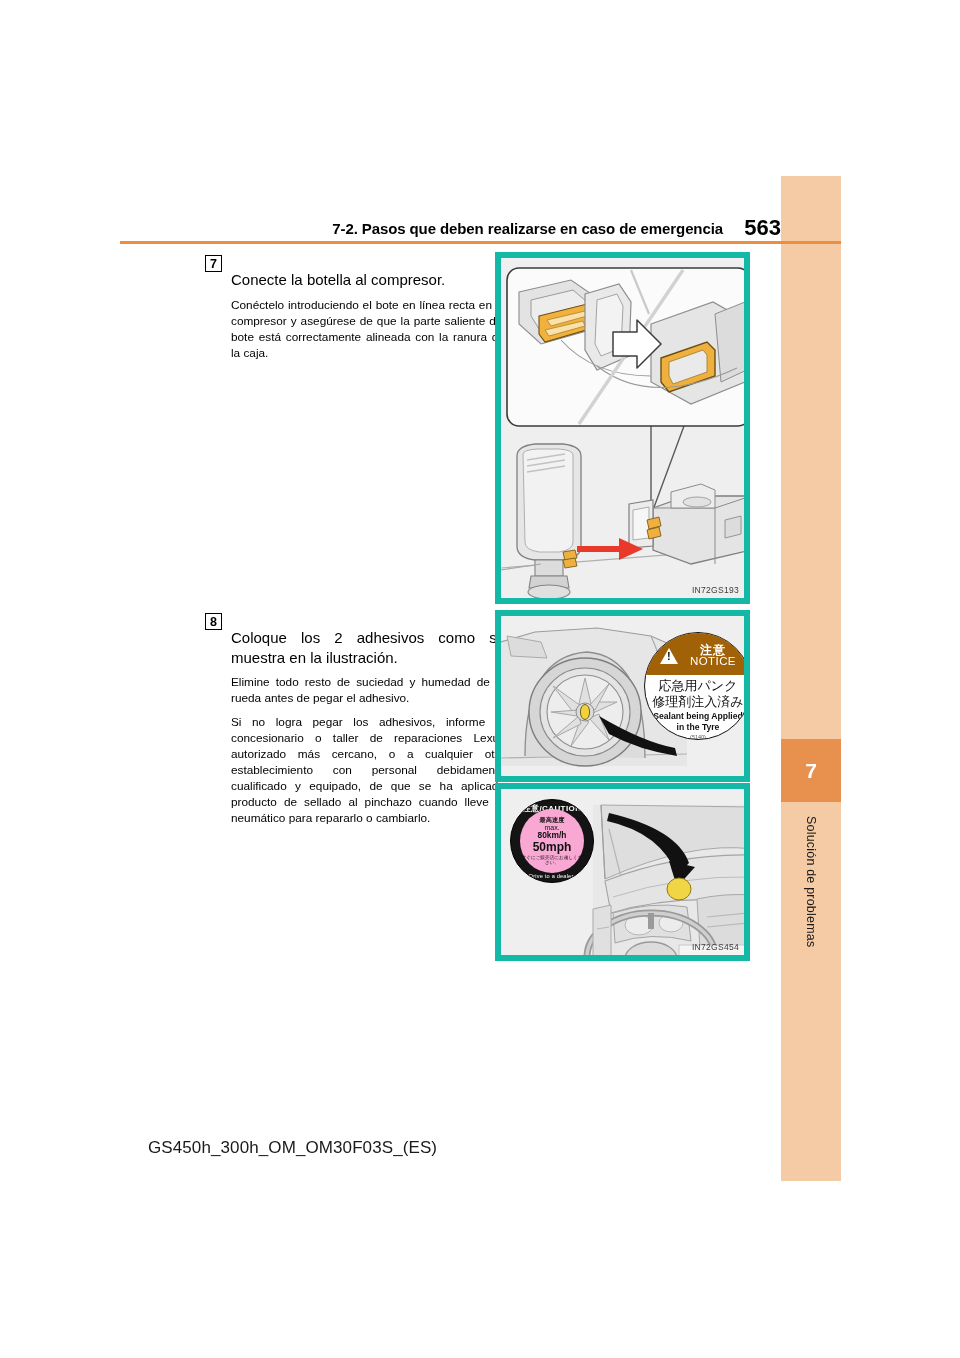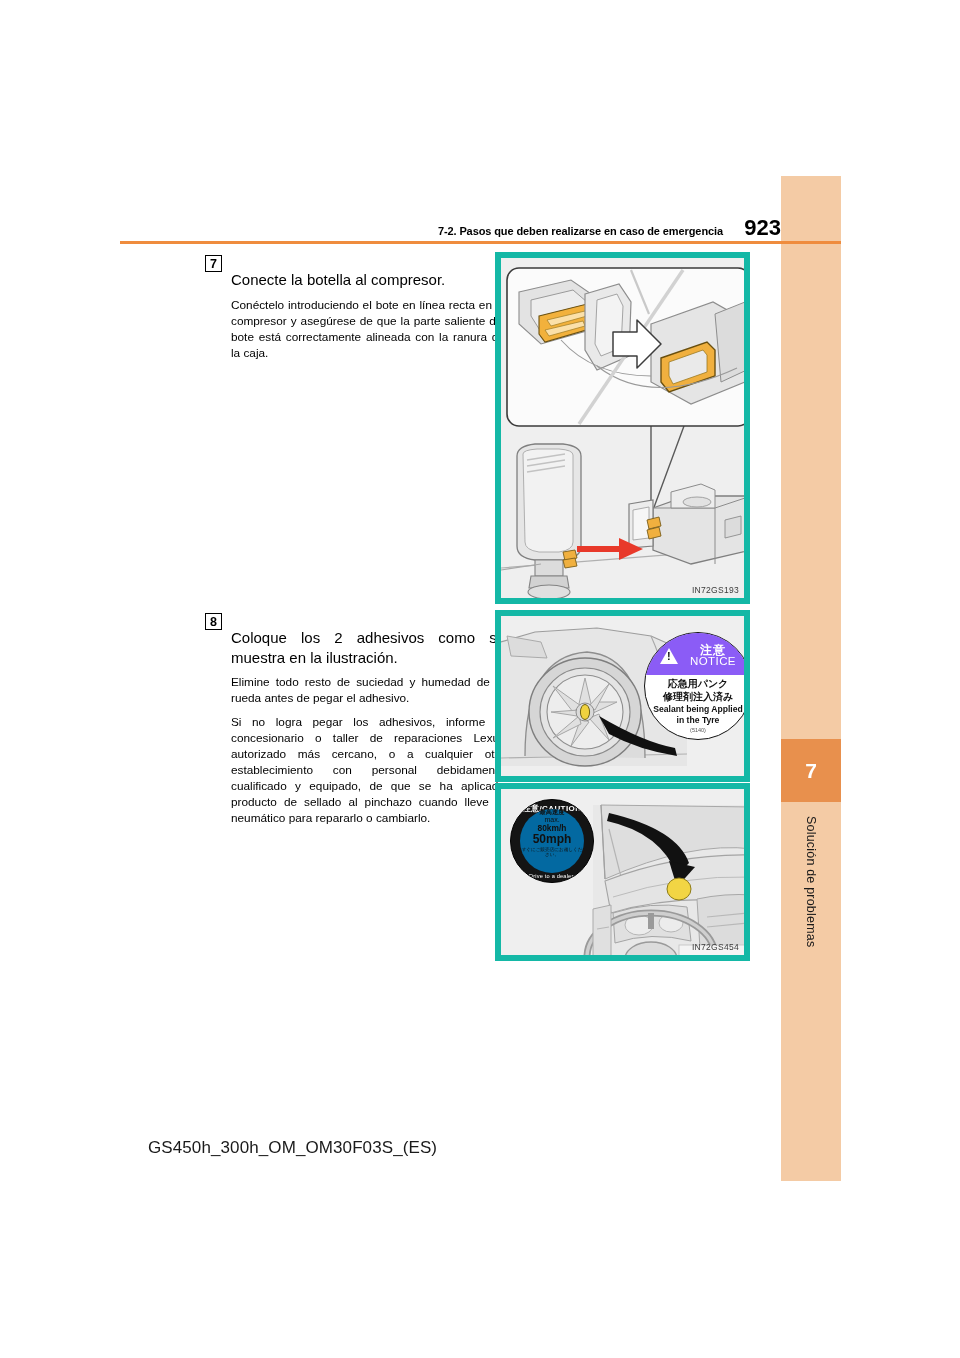--- a/index.html
+++ b/index.html
@@ -72,21 +72,21 @@
     position: absolute;
     left: 120px;
     top: 207px;
     width: 661px;
     height: 32px;
     display: flex;
     align-items: flex-end;
     justify-content: flex-end;
   }
   #header .chapter-title {
-    font-size: 11px;
+    font-size: 15px;
     font-weight: 700;
     color: #000;
     letter-spacing: -0.1px;
     margin-right: 18px;
     padding-bottom: 2px;
   }
   #header .page-number {
     font-size: 22px;
     font-weight: 700;
     color: #000;
@@ -205,21 +205,21 @@
   .sticker-notice {
     position: absolute;
     border-radius: 50%;
     background: #ffffff;
     border: 1.5px solid #111;
     overflow: hidden;
     display: flex;
     flex-direction: column;
   }
   .sticker-notice .top {
-    background: #8b5cf6;
+    background: #a16207;
     color: #fff;
     flex: 0 0 40%;
     display: flex;
     align-items: center;
     justify-content: center;
     gap: 12px;
     padding-top: 4px;
     box-sizing: border-box;
   }
   .sticker-notice .tri {
@@ -241,42 +241,43 @@
   .sticker-notice .top-text { text-align: center; line-height: 1.0; }
   .sticker-notice .jp-top { font-size: 12px; font-weight: 700; letter-spacing: 1px; }
   .sticker-notice .en-top { font-size: 11.5px; font-weight: 400; letter-spacing: .4px; }
   .sticker-notice .bottom {
     flex: 1 1 auto;
     color: #111;
     text-align: center;
     padding-top: 3px;
     box-sizing: border-box;
   }
-  .sticker-notice .jp-b1 { font-size: 10px; font-weight: 700; line-height: 1.22; }
+  .sticker-notice .jp-b1 { font-size: 13px; font-weight: 400; line-height: 1.22; }
   .sticker-notice .en-b1 { font-size: 8.6px; font-weight: 700; line-height: 1.18; margin-top: 1px; }
   .sticker-notice .code-b { font-size: 5.5px; margin-top: 2px; color: #555; }
 
   
   .sticker-caution {
     position: absolute;
     border-radius: 50%;
     background: #141414;
     border: 1px solid #000;
     overflow: hidden;
   }
   .sticker-caution .inner {
     position: absolute;
     left: 11%; top: 11%;
     width: 78%; height: 78%;
     border-radius: 50%;
-    background: #0369a1;
+    background: #f9a8d4;
     color: #111;
     display: flex;
     flex-direction: column;
     align-items: center;
+    justify-content: center;
     text-align: center;
   }
   .sticker-caution .arc-top {
     position: absolute;
     left: 0; top: 3px;
     width: 100%;
     text-align: center;
     color: #fff;
     font-size: 8px;
     font-weight: 700;
@@ -306,21 +307,21 @@
     <div id="sidebar-tab">
       <span class="num">7</span>
     </div>
     <div id="sidebar-label">
       <span class="vtext">Solución de problemas</span>
     </div>
   </div>
 
   <div id="header">
     <span class="chapter-title">7-2. Pasos que deben realizarse en caso de emergencia</span>
-    <span class="page-number">923</span>
+    <span class="page-number">563</span>
   </div>
   <div id="header-rule"></div>
 
   <div id="body-area">
 
     <div class="step-block" id="step7">
       <div class="step-num">7</div>
       <div class="step-body">
         <p class="step-heading">Conecte la botella al compresor.</p>
         <p class="step-para">Conéctelo introduciendo el bote en línea recta en el compresor y asegúrese de que la parte saliente del bote está correctamente alineada con la ranura de la caja.</p>

